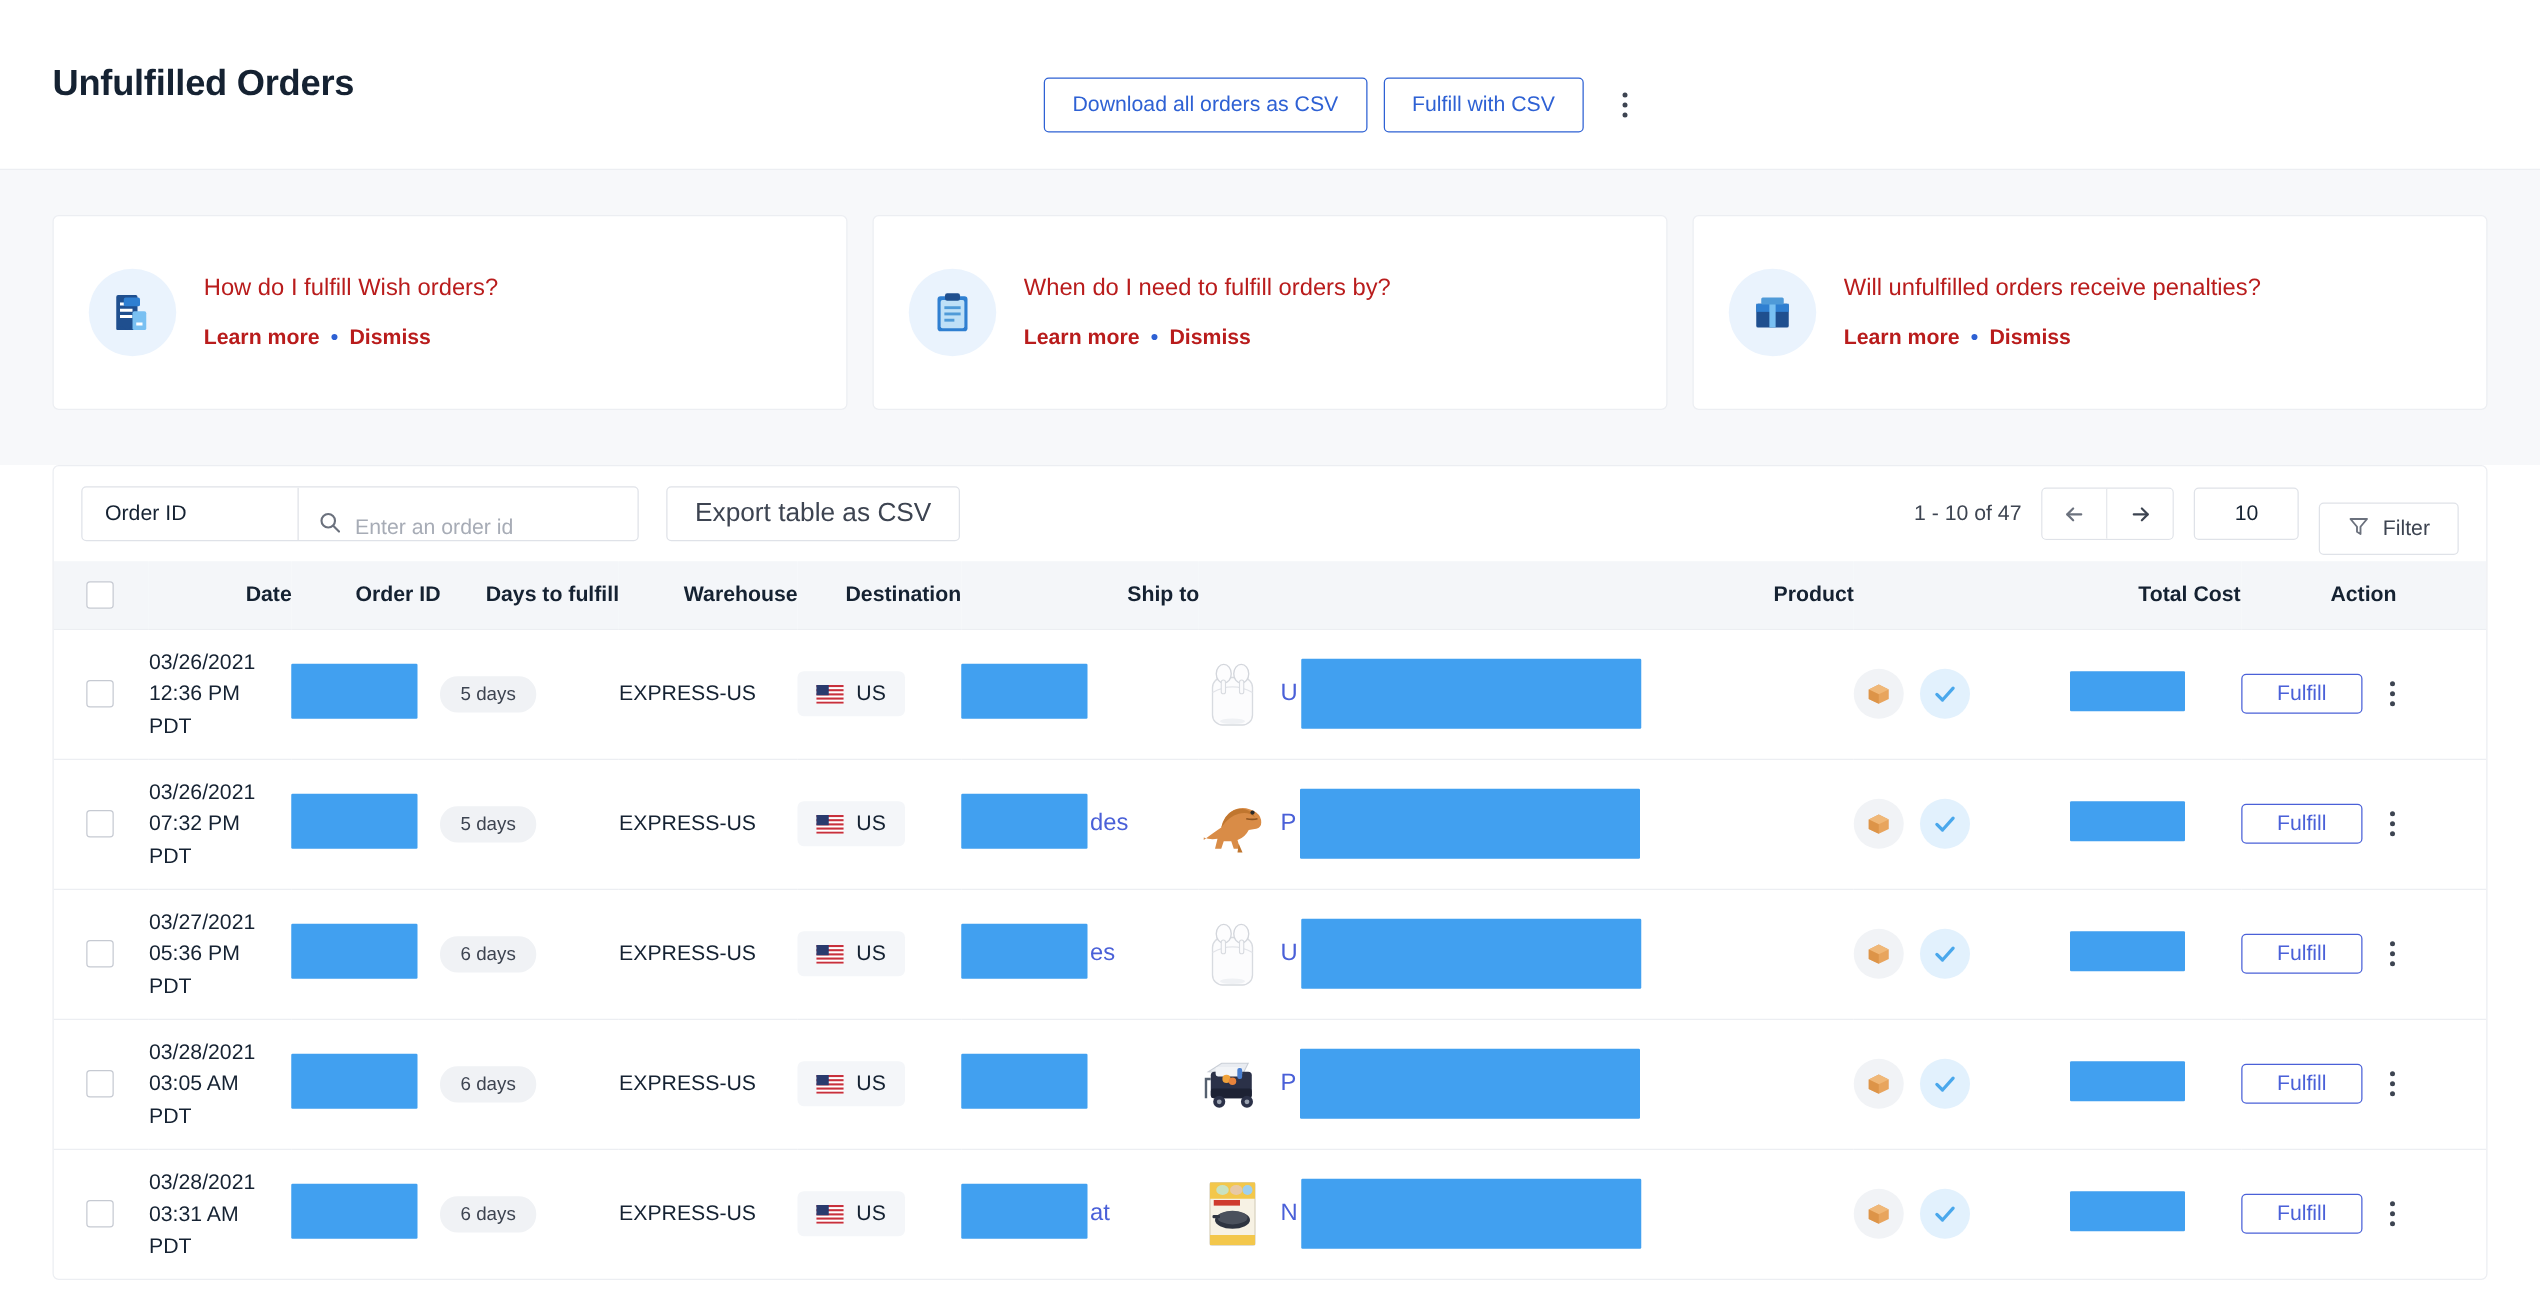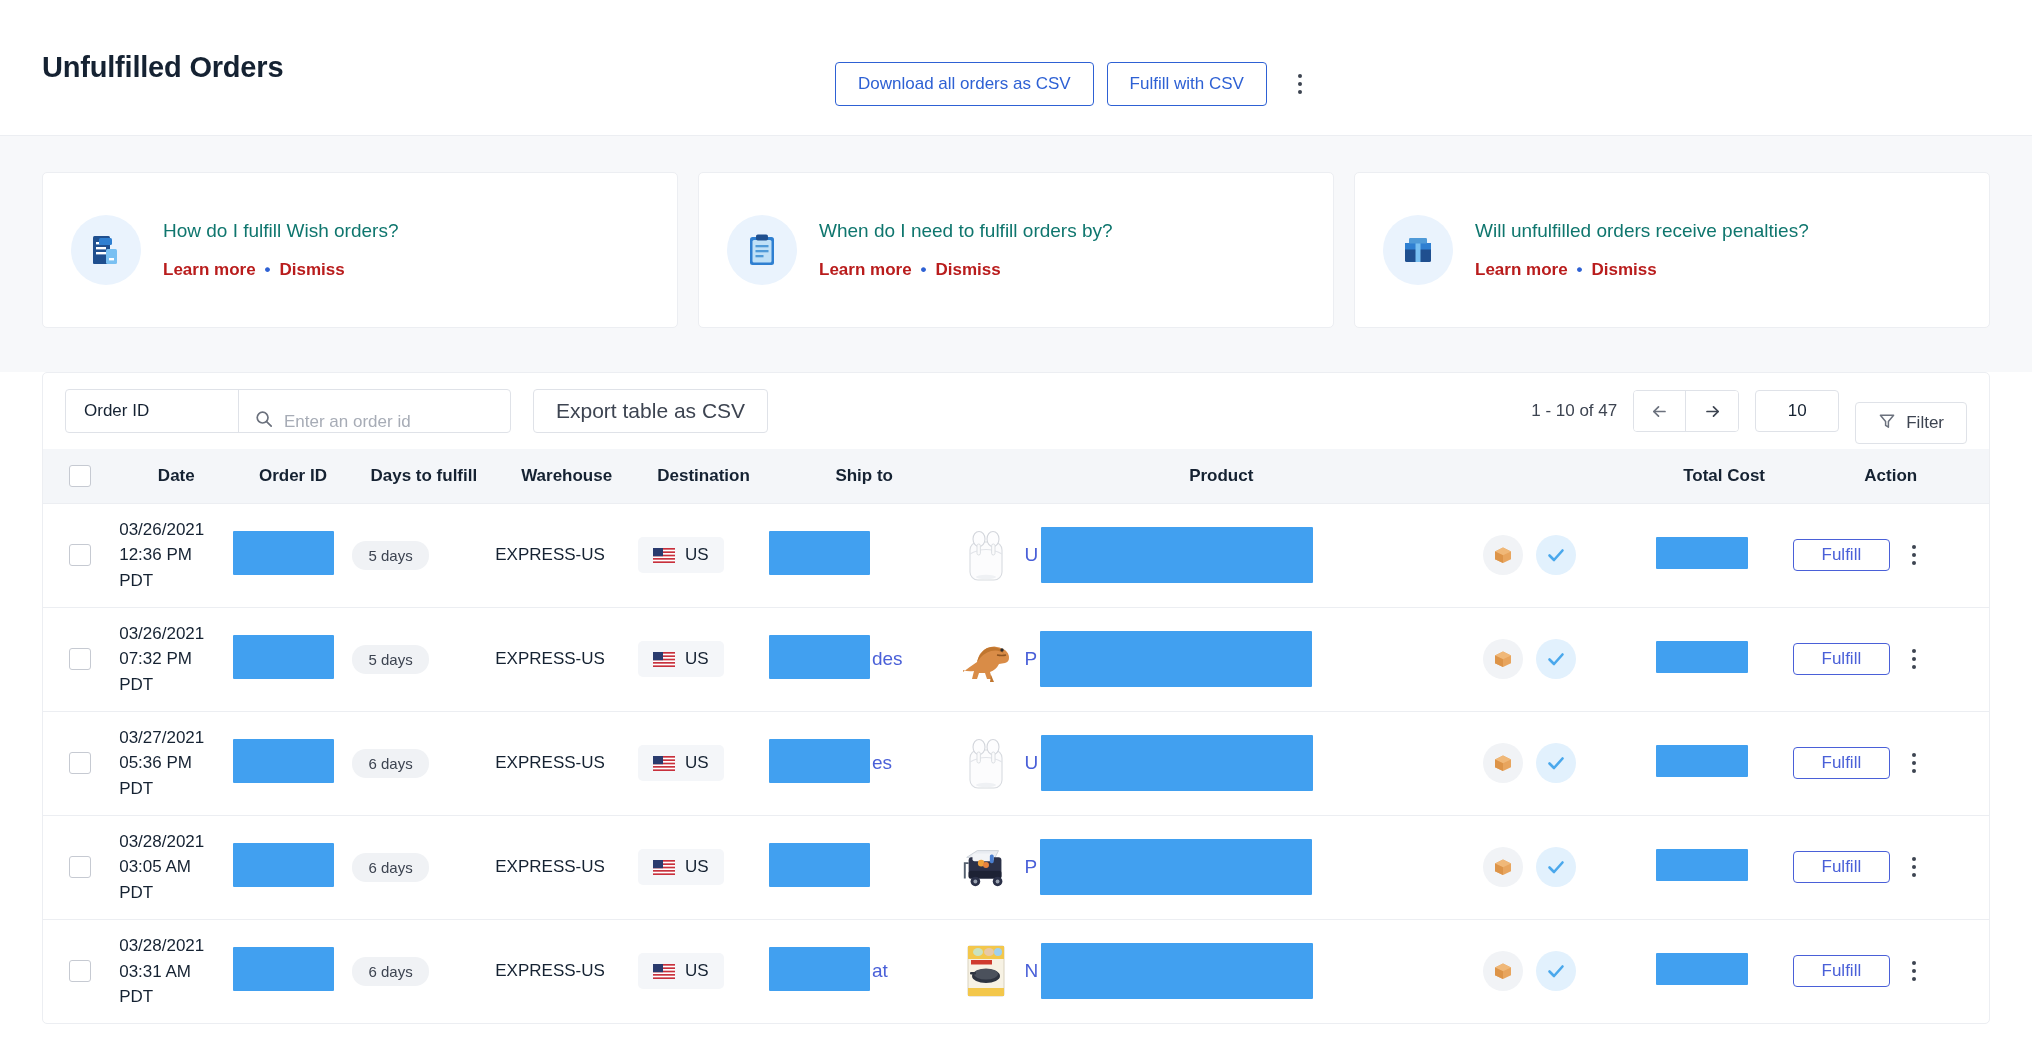--- a/index.html
+++ b/index.html
@@ -81,21 +81,21 @@
   }
   .card-icon-wrap {
     width: 70px; height: 70px;
     border-radius: 50%;
     background: #eaf3fd;
     display: flex; align-items: center; justify-content: center;
     flex: 0 0 70px;
   }
   .card-body { display: flex; flex-direction: column; gap: 18px; }
   .card-title {
-    font-size: 19px; color: #0f766e; line-height: 1.2;
+    font-size: 19px; color: #b91c1c; line-height: 1.2;
   }
   .card-links {
     font-size: 17px; display: flex; align-items: center; gap: 9px;
   }
   .card-links a {
     color: #b91c1c; text-decoration: none; font-weight: bold; cursor: pointer;
   }
   .dot-sep { color: #2e61d4; font-weight: bold; font-size: 17px; }
 
   
@@ -162,21 +162,21 @@
     height: 42px; border: 1px solid #dfe2e8; border-radius: 4px;
     background: #fff; display: flex; align-items: center;
     gap: 10px; padding: 0 22px; cursor: pointer;
     font-size: 17px; color: #3d4451; margin-top: 24px;
   }
 
   
   table { width: 100%; border-collapse: collapse; table-layout: fixed; }
   thead tr { background: #f4f6f9; height: 54px; }
   thead th {
-    text-align: center; font-size: 17px; font-weight: bold;
+    text-align: right; font-size: 17px; font-weight: bold;
     color: #152232; padding: 0; vertical-align: middle;
   }
   tbody tr { height: 104px; border-top: 1px solid #eceef2; }
   tbody td { font-size: 17px; color: #152232; vertical-align: middle; padding: 0; }
 
   .c-check  { width: 64px;  padding-left: 26px !important; }
   .c-date   { width: 96px; }
   .c-oid    { width: 100px; }
   .c-days   { width: 120px; }
   .c-wh     { width: 120px; }

